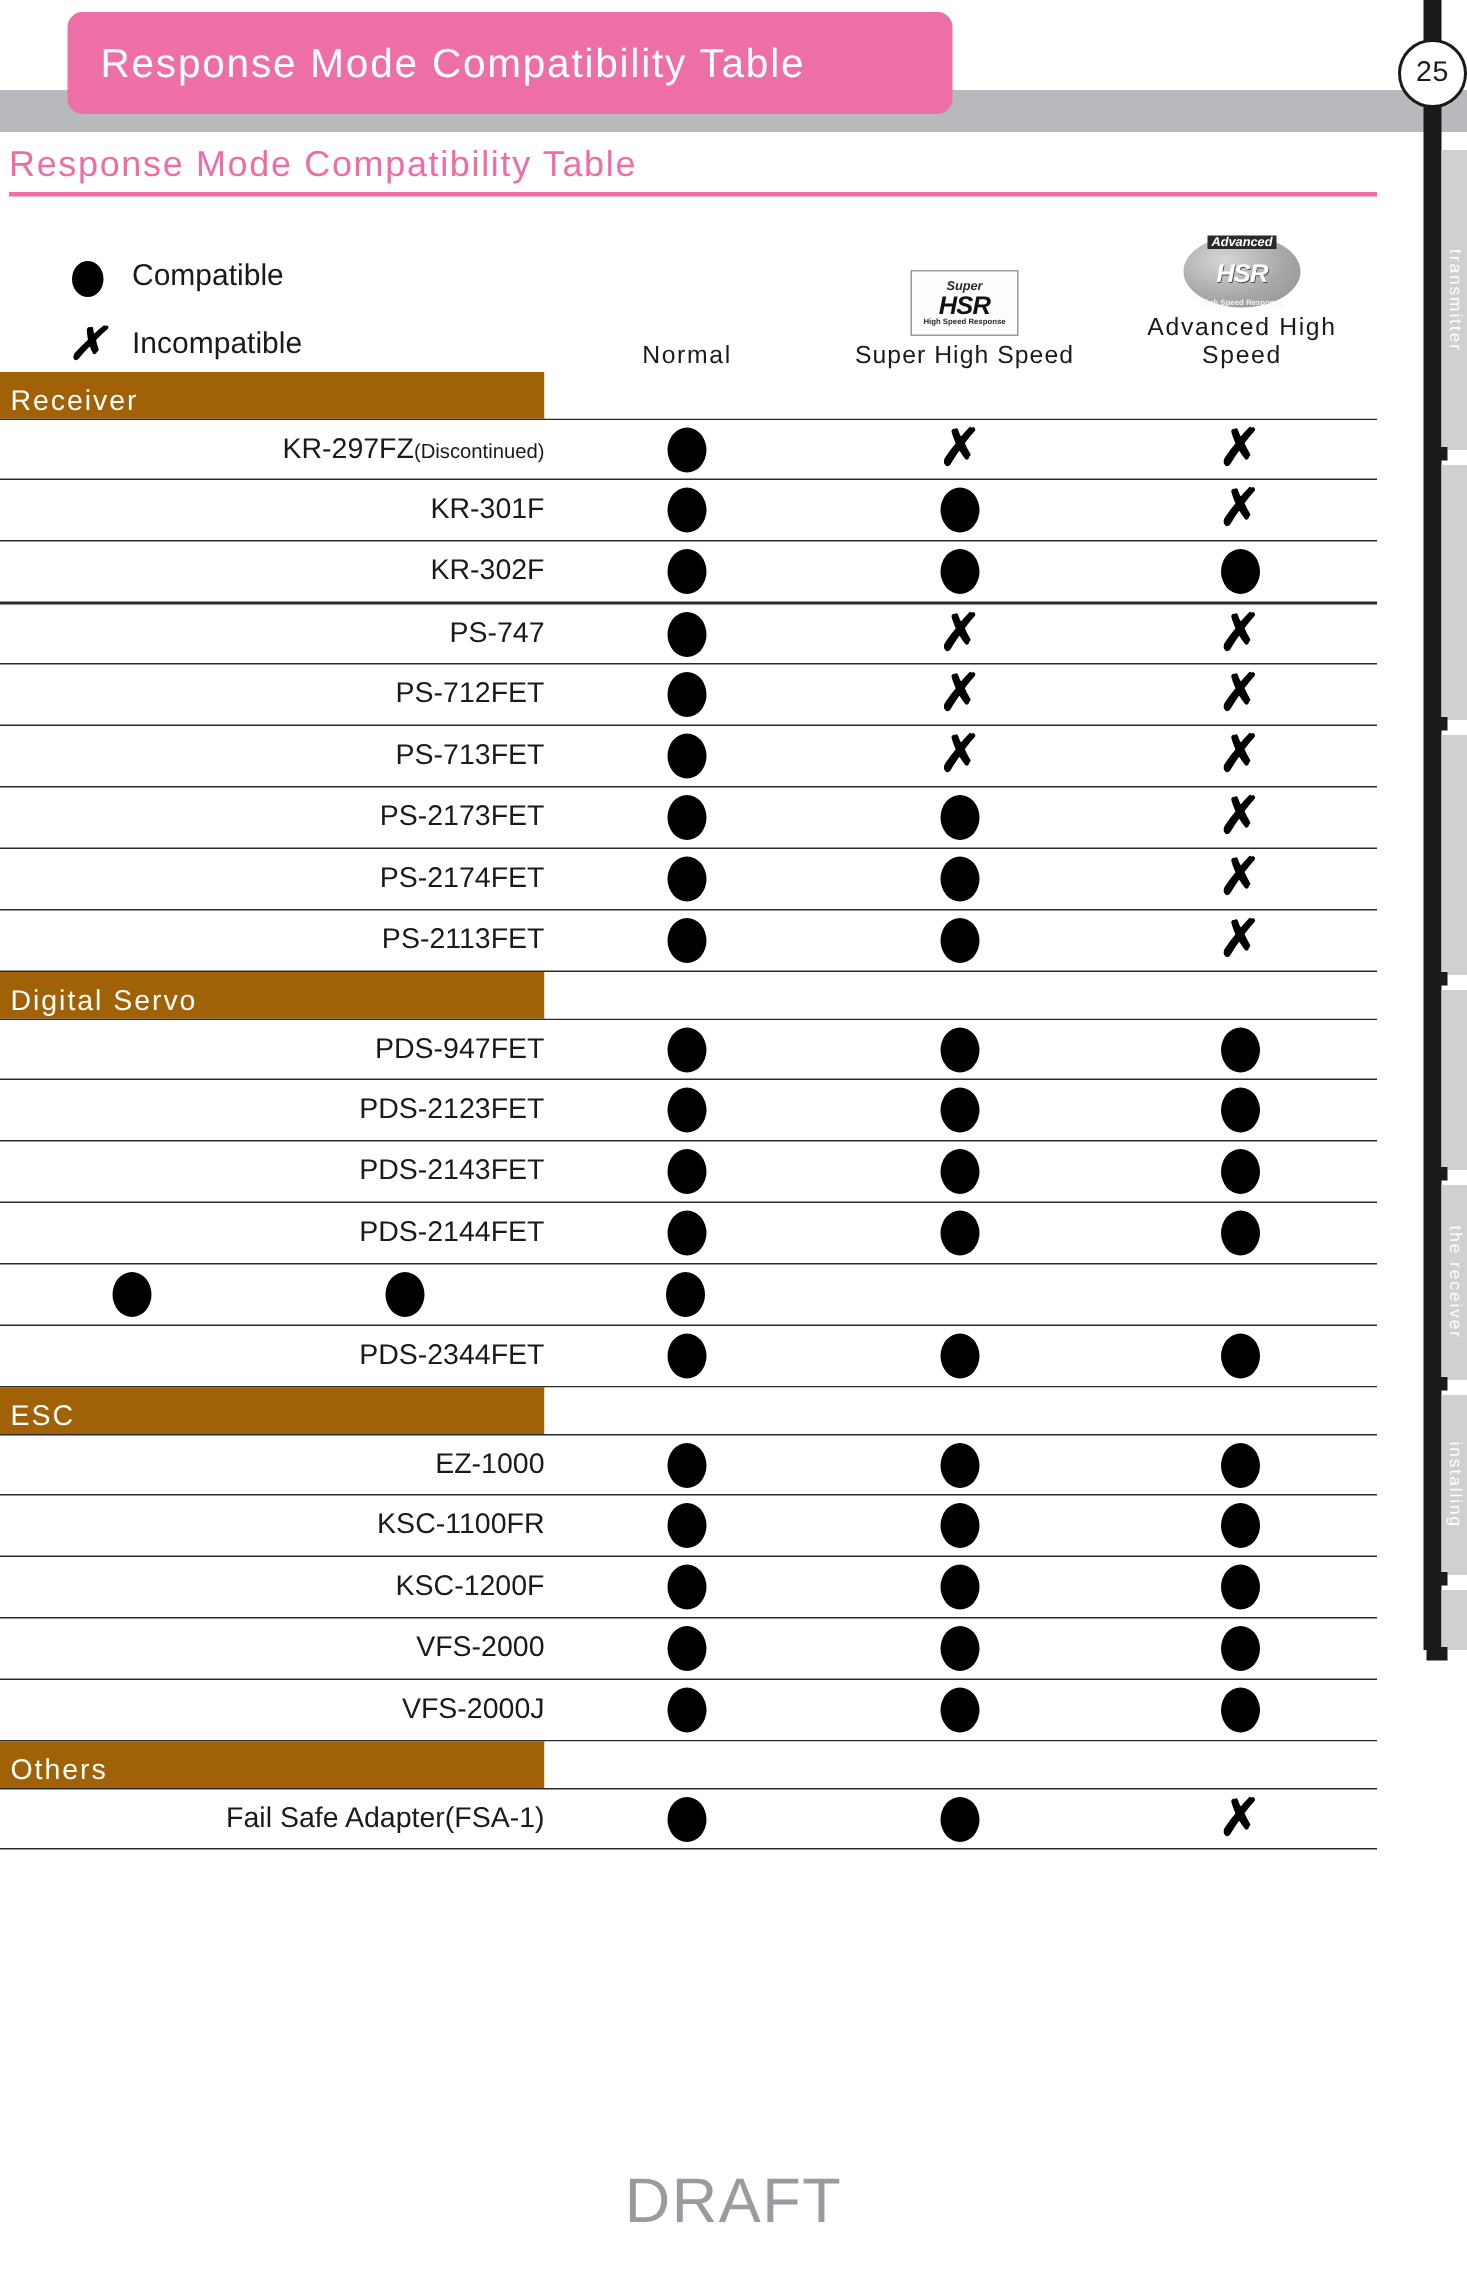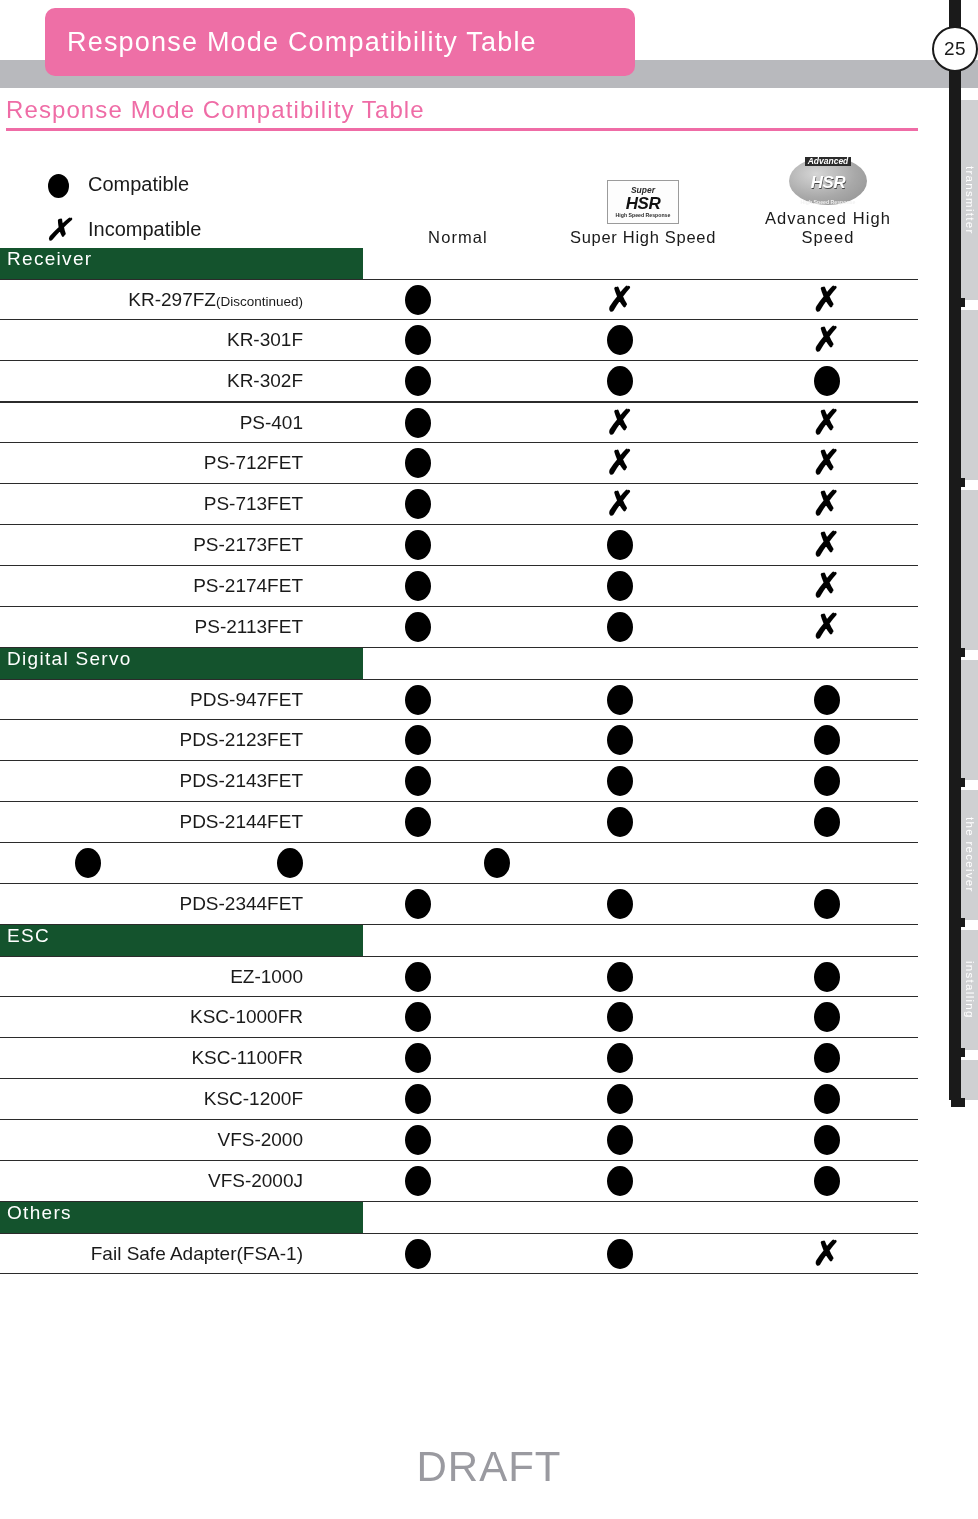--- a/index.html
+++ b/index.html
@@ -113,34 +113,33 @@
   }
   .badge-mid.w { color:#ffffff; text-shadow: 0.5px 0.5px 0 #444; }
   .badge-bot { font-size:5.2px; font-weight:bold; color:#2b2b2b; line-height:1; margin-top:1px; }
   .badge-bot.w { color:#f2f2f2; }
 
   
   #table { position:absolute; left:0px; top:248px; width:918px; }
   .section-row { height:31px; position:relative; }
   .section-bar {
     position:absolute; left:0; top:0; width:363px; height:31px;
-    background:#14532d;
-    display:flex; align-items:flex-start;
+    background:#a16207;
+    display:flex; align-items:flex-end;
   }
   .section-label {
     color:#ffffff; font-size:19px; letter-spacing:1.3px; padding-left:7px;
   }
   .section-rest {
     position:absolute; left:363px; top:0; width:555px; height:31px; background:#ffffff;
   }
 
   .data-row {
     height:41px; display:flex; align-items:center;
     border-bottom:1.6px solid #2b2b2b;
-    gap:20px;
   }
   .row-name {
     width:370px; text-align:right; padding-right:7px;
     font-size:19px; color:#1a1a1a; white-space:nowrap;
   }
   .row-name .sub { font-size:13.5px; }
   .cell {
     flex:0 0 auto; display:flex; align-items:center; justify-content:center;
     height:41px;
   }
@@ -282,21 +281,21 @@
         <span class="sym-dot"></span>
       </div>
       <div class="cell c-super">
         <span class="sym-dot"></span>
       </div>
       <div class="cell c-adv">
         <span class="sym-dot"></span>
       </div>
     </div>
     <div class="data-row topline">
-      <div class="row-name"><span>PS-401</span></div>
+      <div class="row-name"><span>PS-747</span></div>
       <div class="cell c-normal">
         <span class="sym-dot"></span>
       </div>
       <div class="cell c-super">
         <span class="sym-x">✗</span>
       </div>
       <div class="cell c-adv">
         <span class="sym-x">✗</span>
       </div>
     </div>
@@ -449,32 +448,20 @@
         <span class="sym-dot"></span>
       </div>
       <div class="cell c-super">
         <span class="sym-dot"></span>
       </div>
       <div class="cell c-adv">
         <span class="sym-dot"></span>
       </div>
     </div>
     <div class="data-row">
-      <div class="row-name"><span>KSC-1000FR</span></div>
-      <div class="cell c-normal">
-        <span class="sym-dot"></span>
-      </div>
-      <div class="cell c-super">
-        <span class="sym-dot"></span>
-      </div>
-      <div class="cell c-adv">
-        <span class="sym-dot"></span>
-      </div>
-    </div>
-    <div class="data-row">
       <div class="row-name"><span>KSC-1100FR</span></div>
       <div class="cell c-normal">
         <span class="sym-dot"></span>
       </div>
       <div class="cell c-super">
         <span class="sym-dot"></span>
       </div>
       <div class="cell c-adv">
         <span class="sym-dot"></span>
       </div>

